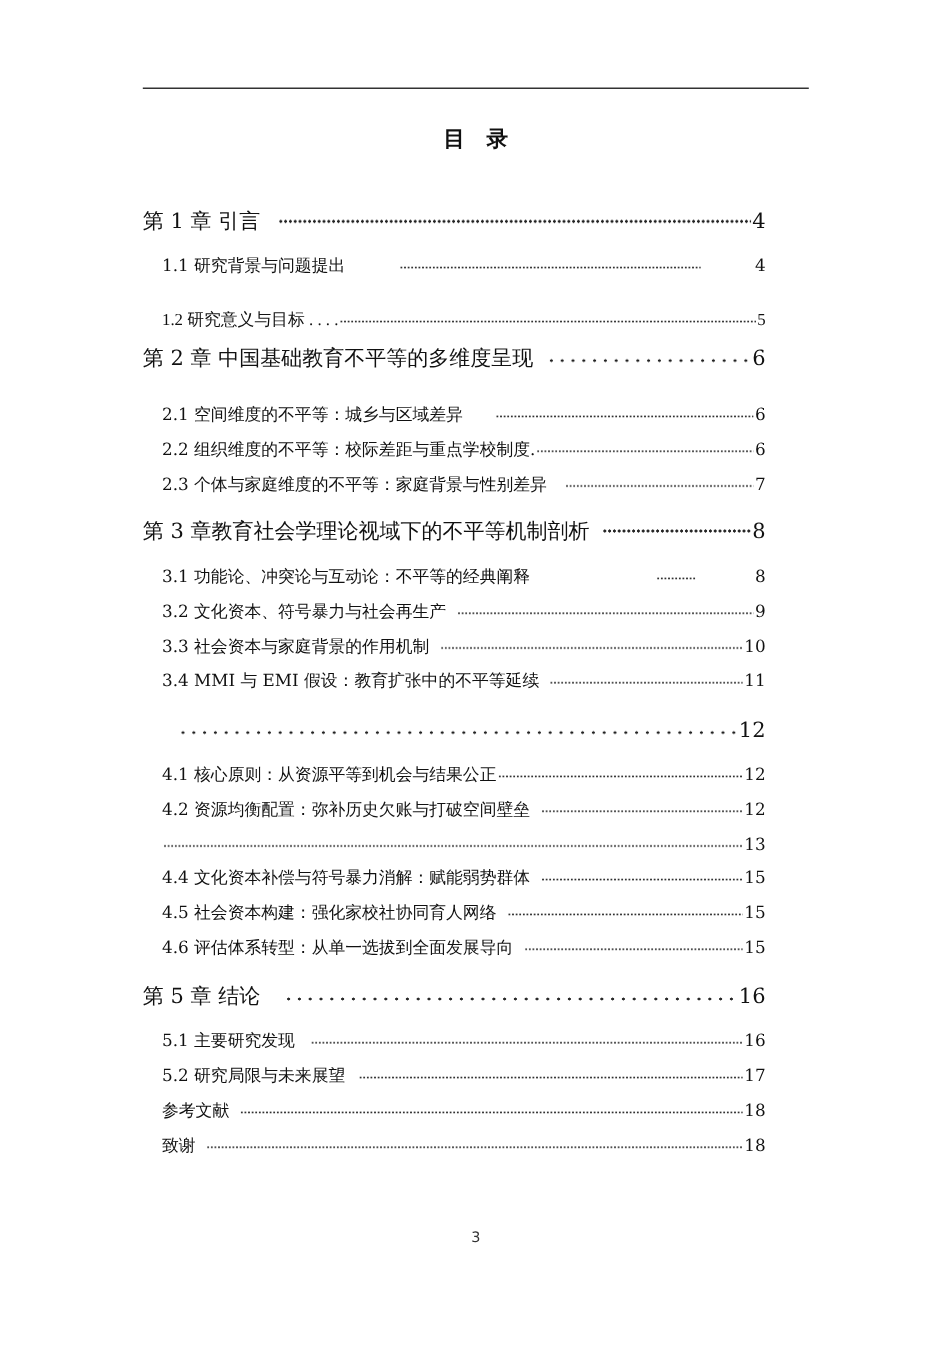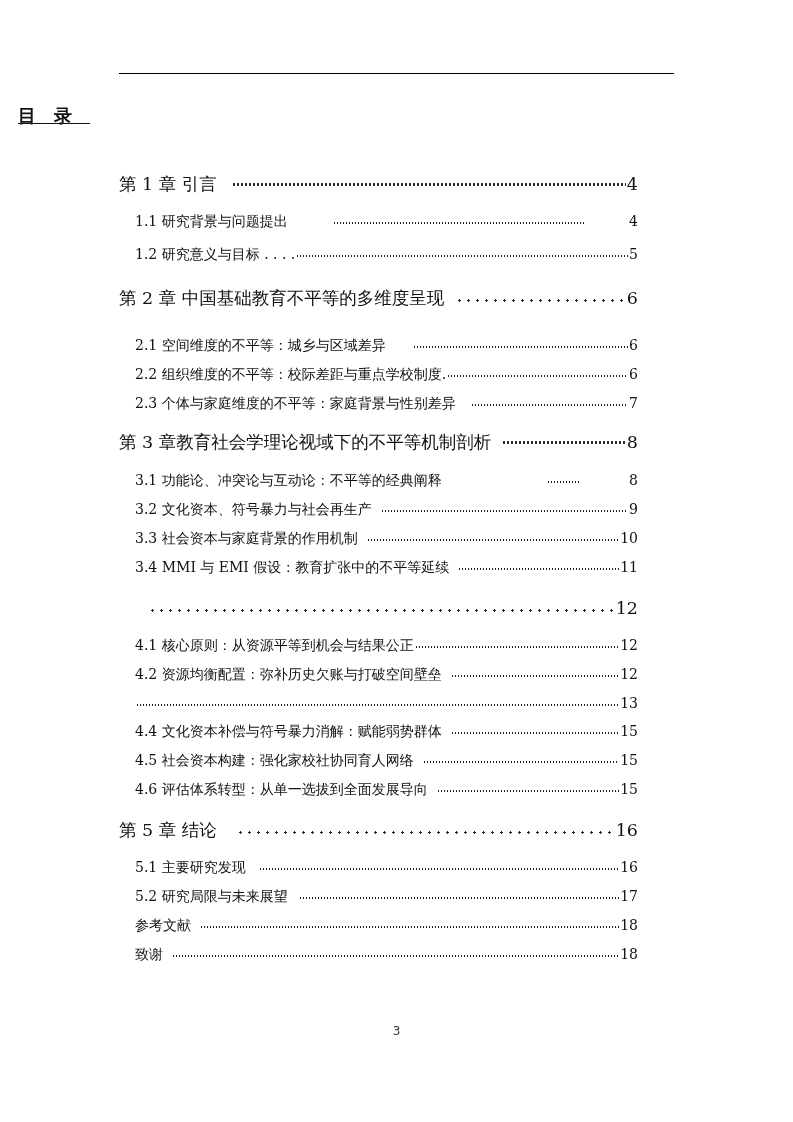--- a/index.html
+++ b/index.html
@@ -1,21 +1,21 @@
 <!DOCTYPE html>
 <html><head>
 <meta charset="utf-8">
 <style>
   html, body { margin: 0; padding: 0; background: #ffffff; }
   body { width: 793px; height: 1122px; position: relative; overflow: hidden;
          font-family: "DejaVu Serif", "Liberation Serif", serif; color: #111; }
   .header-rule { position: absolute; left: 119px; top: 73px; width: 555px; height: 1px; background: #000; }
-  .toc-title { position: absolute; left: 0; width: 793px; top: 104px; text-align: left;
+  .toc-title { position: absolute; left: 0; width: 793px; top: 104px; text-align: center;
                font-family: "DejaVu Sans", "Liberation Sans", sans-serif; font-weight: bold;
-               font-size: 18px; letter-spacing: 18px; text-indent: 18px; text-decoration: underline; }
+               font-size: 18px; letter-spacing: 18px; text-indent: 18px; }
   .entry { position: absolute; left: 119px; width: 519px; display: flex; align-items: baseline; white-space: nowrap; }
   .entry.sub { left: 135px; width: 503px; font-size: 14px; }
   .entry.chap { font-size: 17.5px; }
   .entry .label { flex: 0 0 auto; }
   .entry .leader { flex: 1 1 auto; overflow: hidden; margin: 0 1px; position: relative; height: 1em; }
   .entry .leader::after { content: ""; position: absolute; left: 0; right: 0; bottom: 2px; height: 2px;
       background-image: radial-gradient(circle, #222 0.6px, transparent 0.9px);
       background-size: 3px 2px; background-repeat: repeat-x; }
   .entry.chap .leader.spaced::after { background-image: radial-gradient(circle, #222 1px, transparent 1.3px); background-size: 9px 3px; height: 3px; }
   .entry.chap .leader.dense::after { background-image: radial-gradient(circle, #222 1.1px, transparent 1.4px); background-size: 4px 3px; height: 3px; bottom: 4px; }
@@ -35,21 +35,21 @@
   <span class="label">第 1 章  引言</span>
   <span class="gap" style="width:14px"></span>
   <span class="leader dense"></span>
   <span class="page">4</span>
 </div>
 <div class="entry sub" style="top:212px;gap:44px;">
   <span class="label">1.1  研究背景与问题提出</span>
   <span class="leader dense"></span>
   <span class="page">4</span>
 </div>
-<div class="entry sub" style="top:245px;">
+<div class="entry sub" style="top:257px;font-family:Liberation Serif, serif;">
   <span class="label">1.2 研究意义与目标 . . . .</span>
   <span class="leader"></span>
   <span class="page">5</span>
 </div>
 
 <div class="entry chap" style="top:286px;">
   <span class="label">第 2 章  中国基础教育不平等的多维度呈现</span>
   <span class="gap" style="width:10px"></span>
   <span class="leader spaced"></span>
   <span class="page">6</span>

